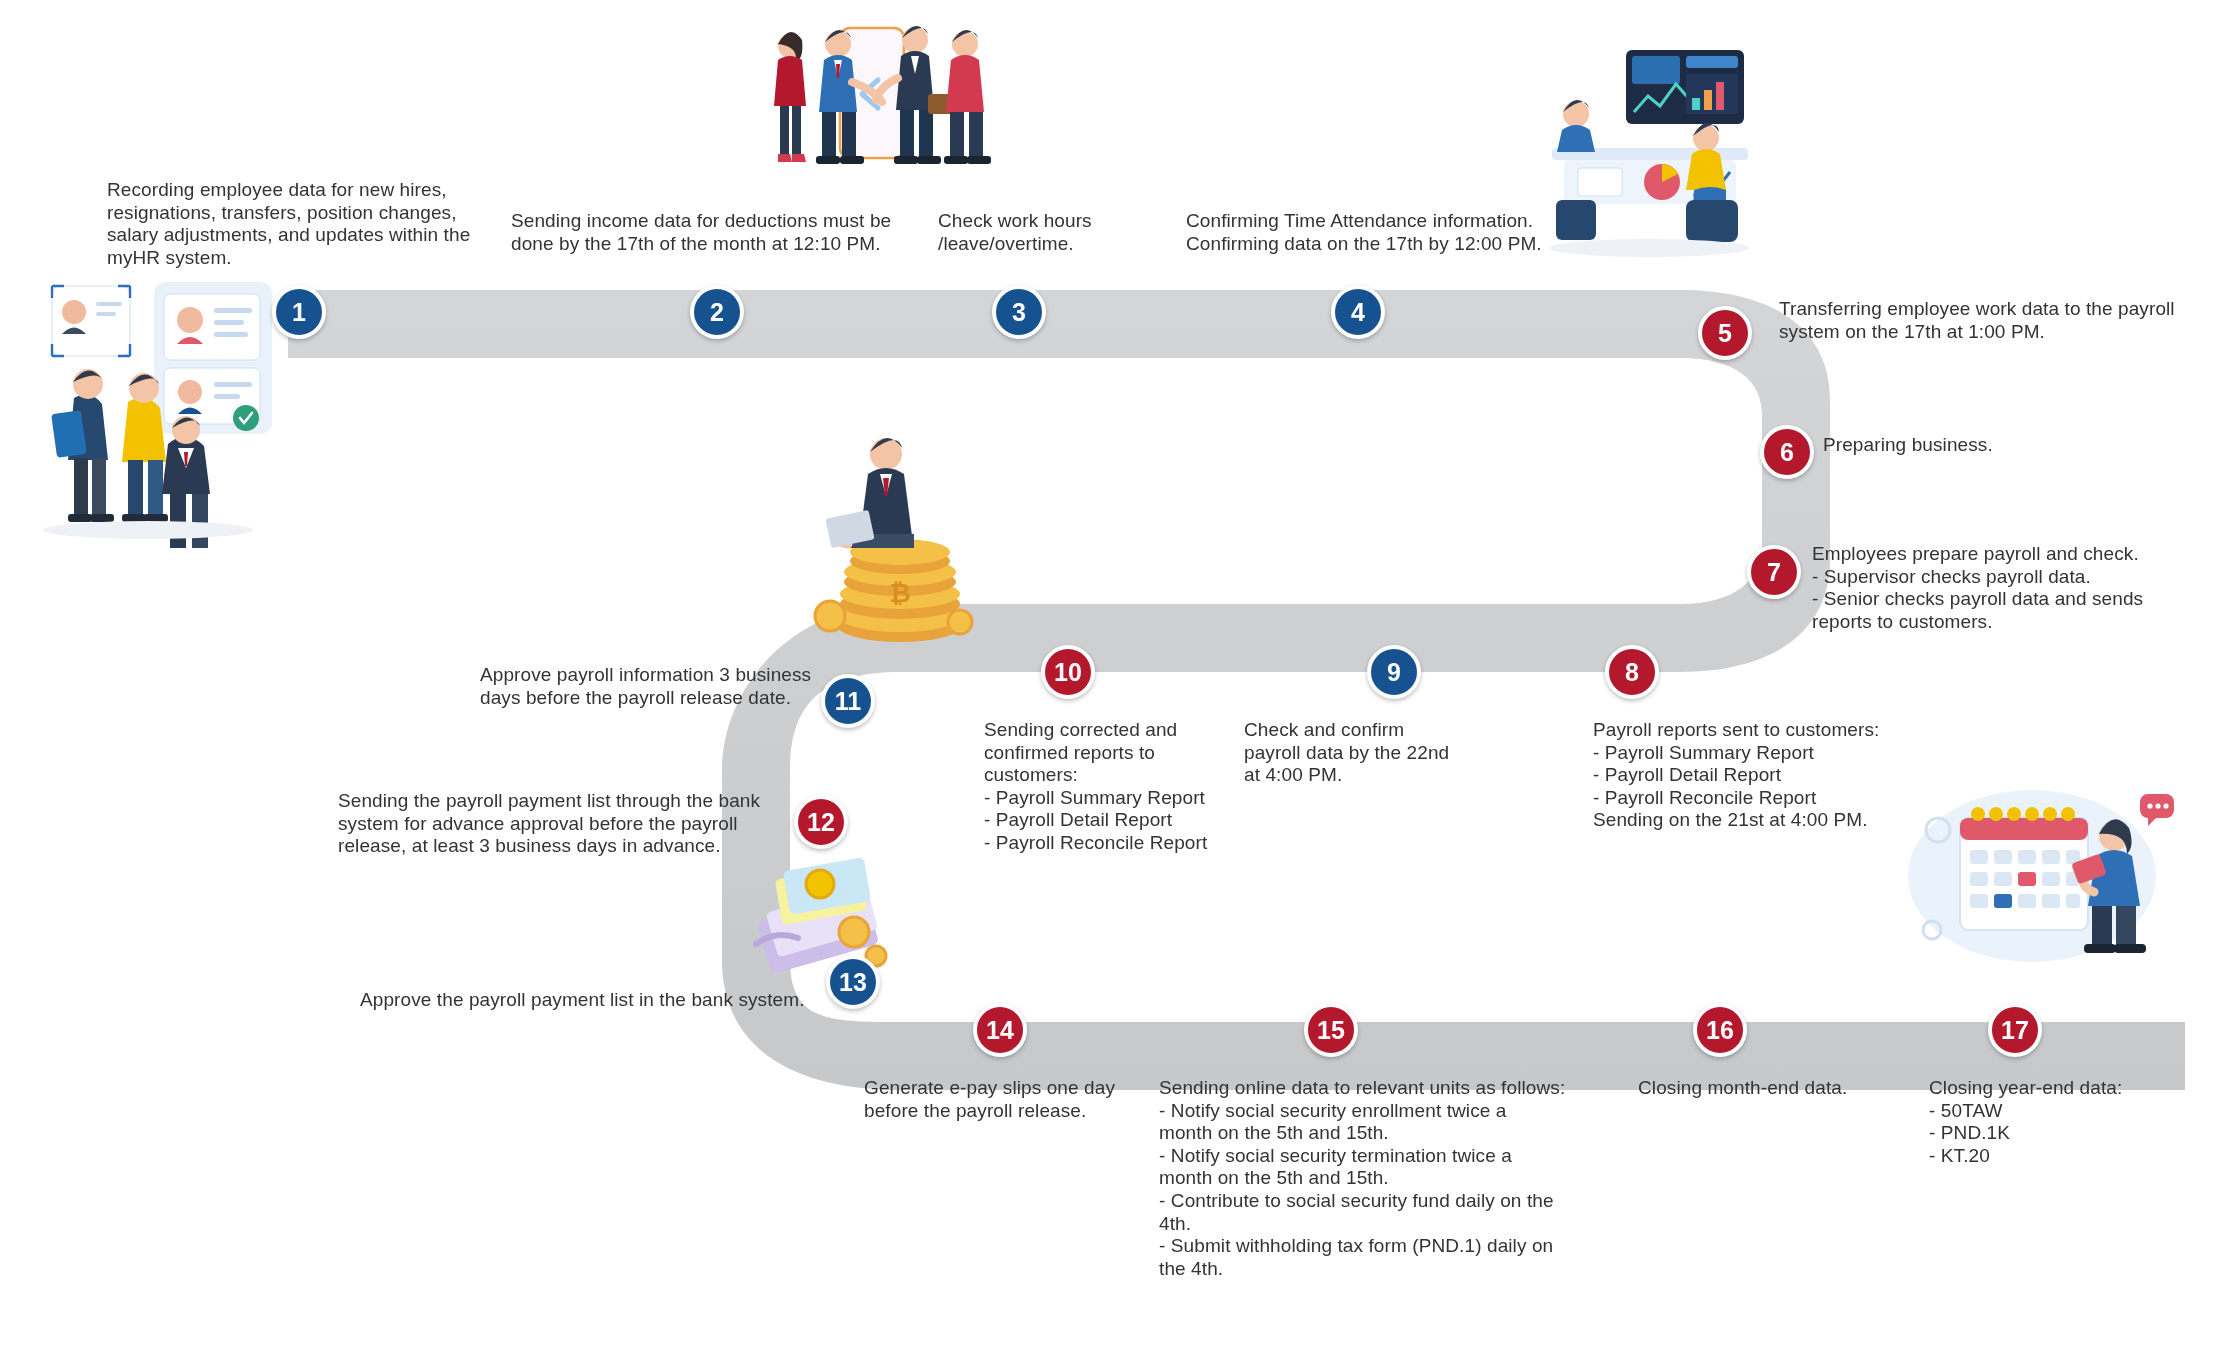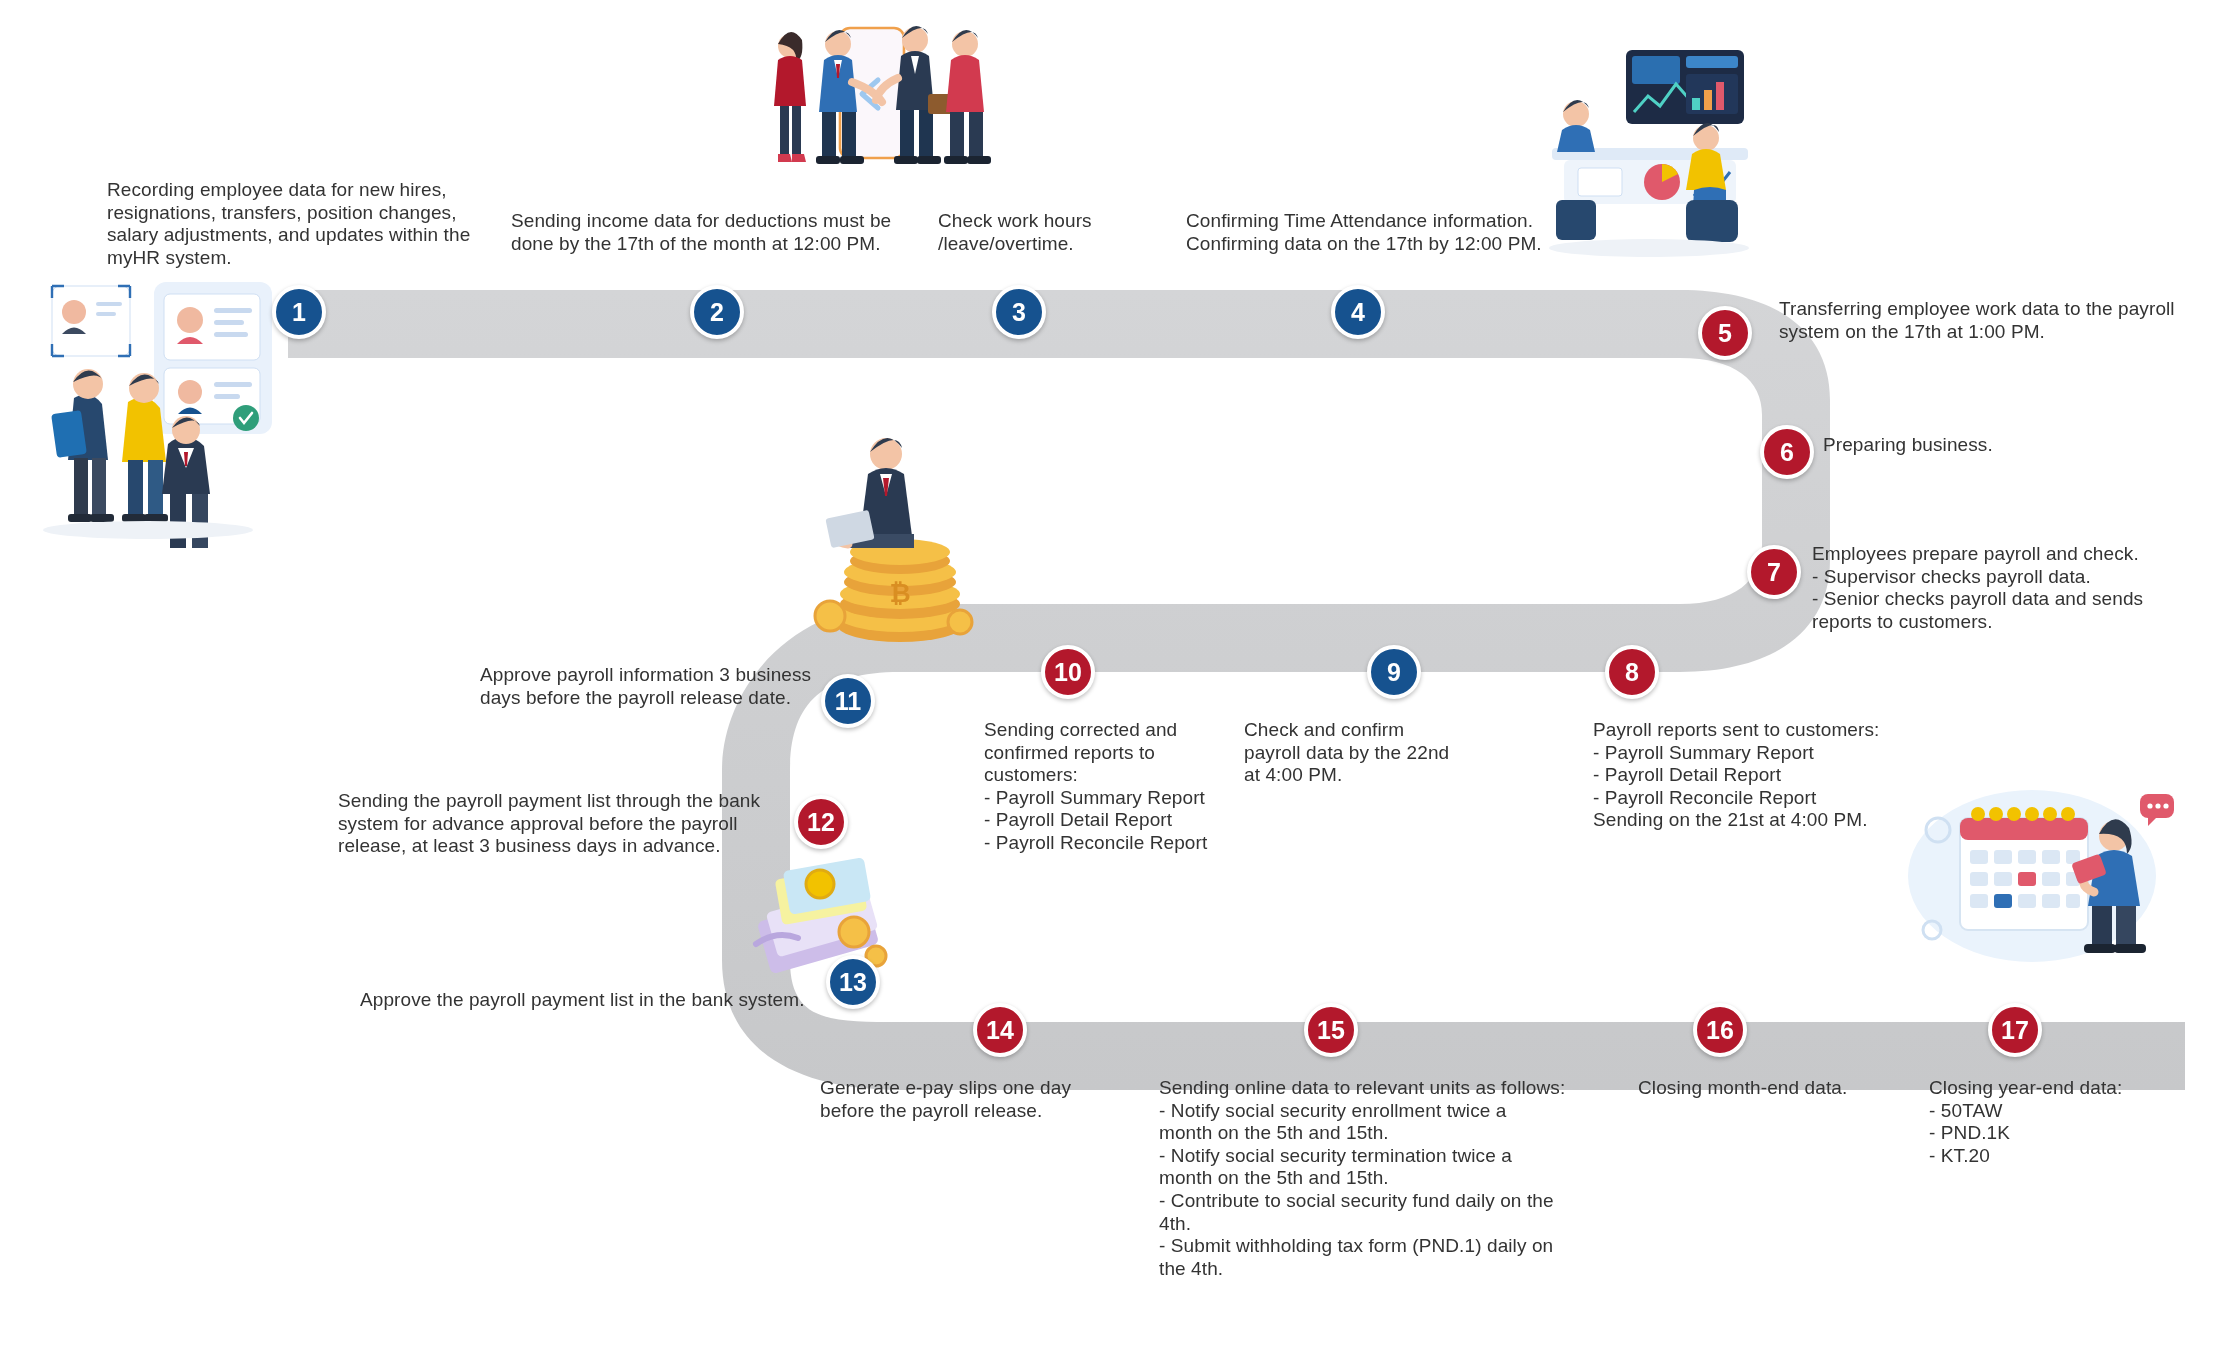--- a/index.html
+++ b/index.html
@@ -345,21 +345,21 @@
     </div>
   <div class="step red" style="left:1988px;top:1003px;">
       <span>17</span>
     </div>
 
   <div class="note" style="left:107px;top:179px;width:400px;">Recording employee data for new hires,
 resignations, transfers, position changes,
 salary adjustments, and updates within the
 myHR system.</div>
   <div class="note" style="left:511px;top:210px;width:410px;">Sending income data for deductions must be
-done by the 17th of the month at 12:00 PM.</div>
+done by the 17th of the month at 12:10 PM.</div>
   <div class="note" style="left:938px;top:210px;width:230px;">Check work hours
 /leave/overtime.</div>
   <div class="note" style="left:1186px;top:210px;width:420px;">Confirming Time Attendance information.
 Confirming data on the 17th by 12:00 PM.</div>
   <div class="note" style="left:1779px;top:298px;width:420px;">Transferring employee work data to the payroll
 system on the 17th at 1:00 PM.</div>
   <div class="note" style="left:1823px;top:434px;width:300px;">Preparing business.</div>
   <div class="note" style="left:1812px;top:543px;width:400px;">Employees prepare payroll and check.
 - Supervisor checks payroll data.
 - Senior checks payroll data and sends
@@ -377,21 +377,21 @@
 customers:
 - Payroll Summary Report
 - Payroll Detail Report
 - Payroll Reconcile Report</div>
   <div class="note" style="left:480px;top:664px;width:360px;">Approve payroll information 3 business
 days before the payroll release date.</div>
   <div class="note" style="left:338px;top:790px;width:460px;">Sending the payroll payment list through the bank
 system for advance approval before the payroll
 release, at least 3 business days in advance.</div>
   <div class="note" style="left:360px;top:989px;width:480px;">Approve the payroll payment list in the bank system.</div>
-  <div class="note" style="left:820px;top:1077px;width:300px;">Generate e-pay slips one day
+  <div class="note" style="left:864px;top:1077px;width:300px;">Generate e-pay slips one day
 before the payroll release.</div>
   <div class="note" style="left:1159px;top:1077px;width:440px;">Sending online data to relevant units as follows:
 - Notify social security enrollment twice a
 month on the 5th and 15th.
 - Notify social security termination twice a
 month on the 5th and 15th.
 - Contribute to social security fund daily on the
 4th.
 - Submit withholding tax form (PND.1) daily on
 the 4th.</div>

